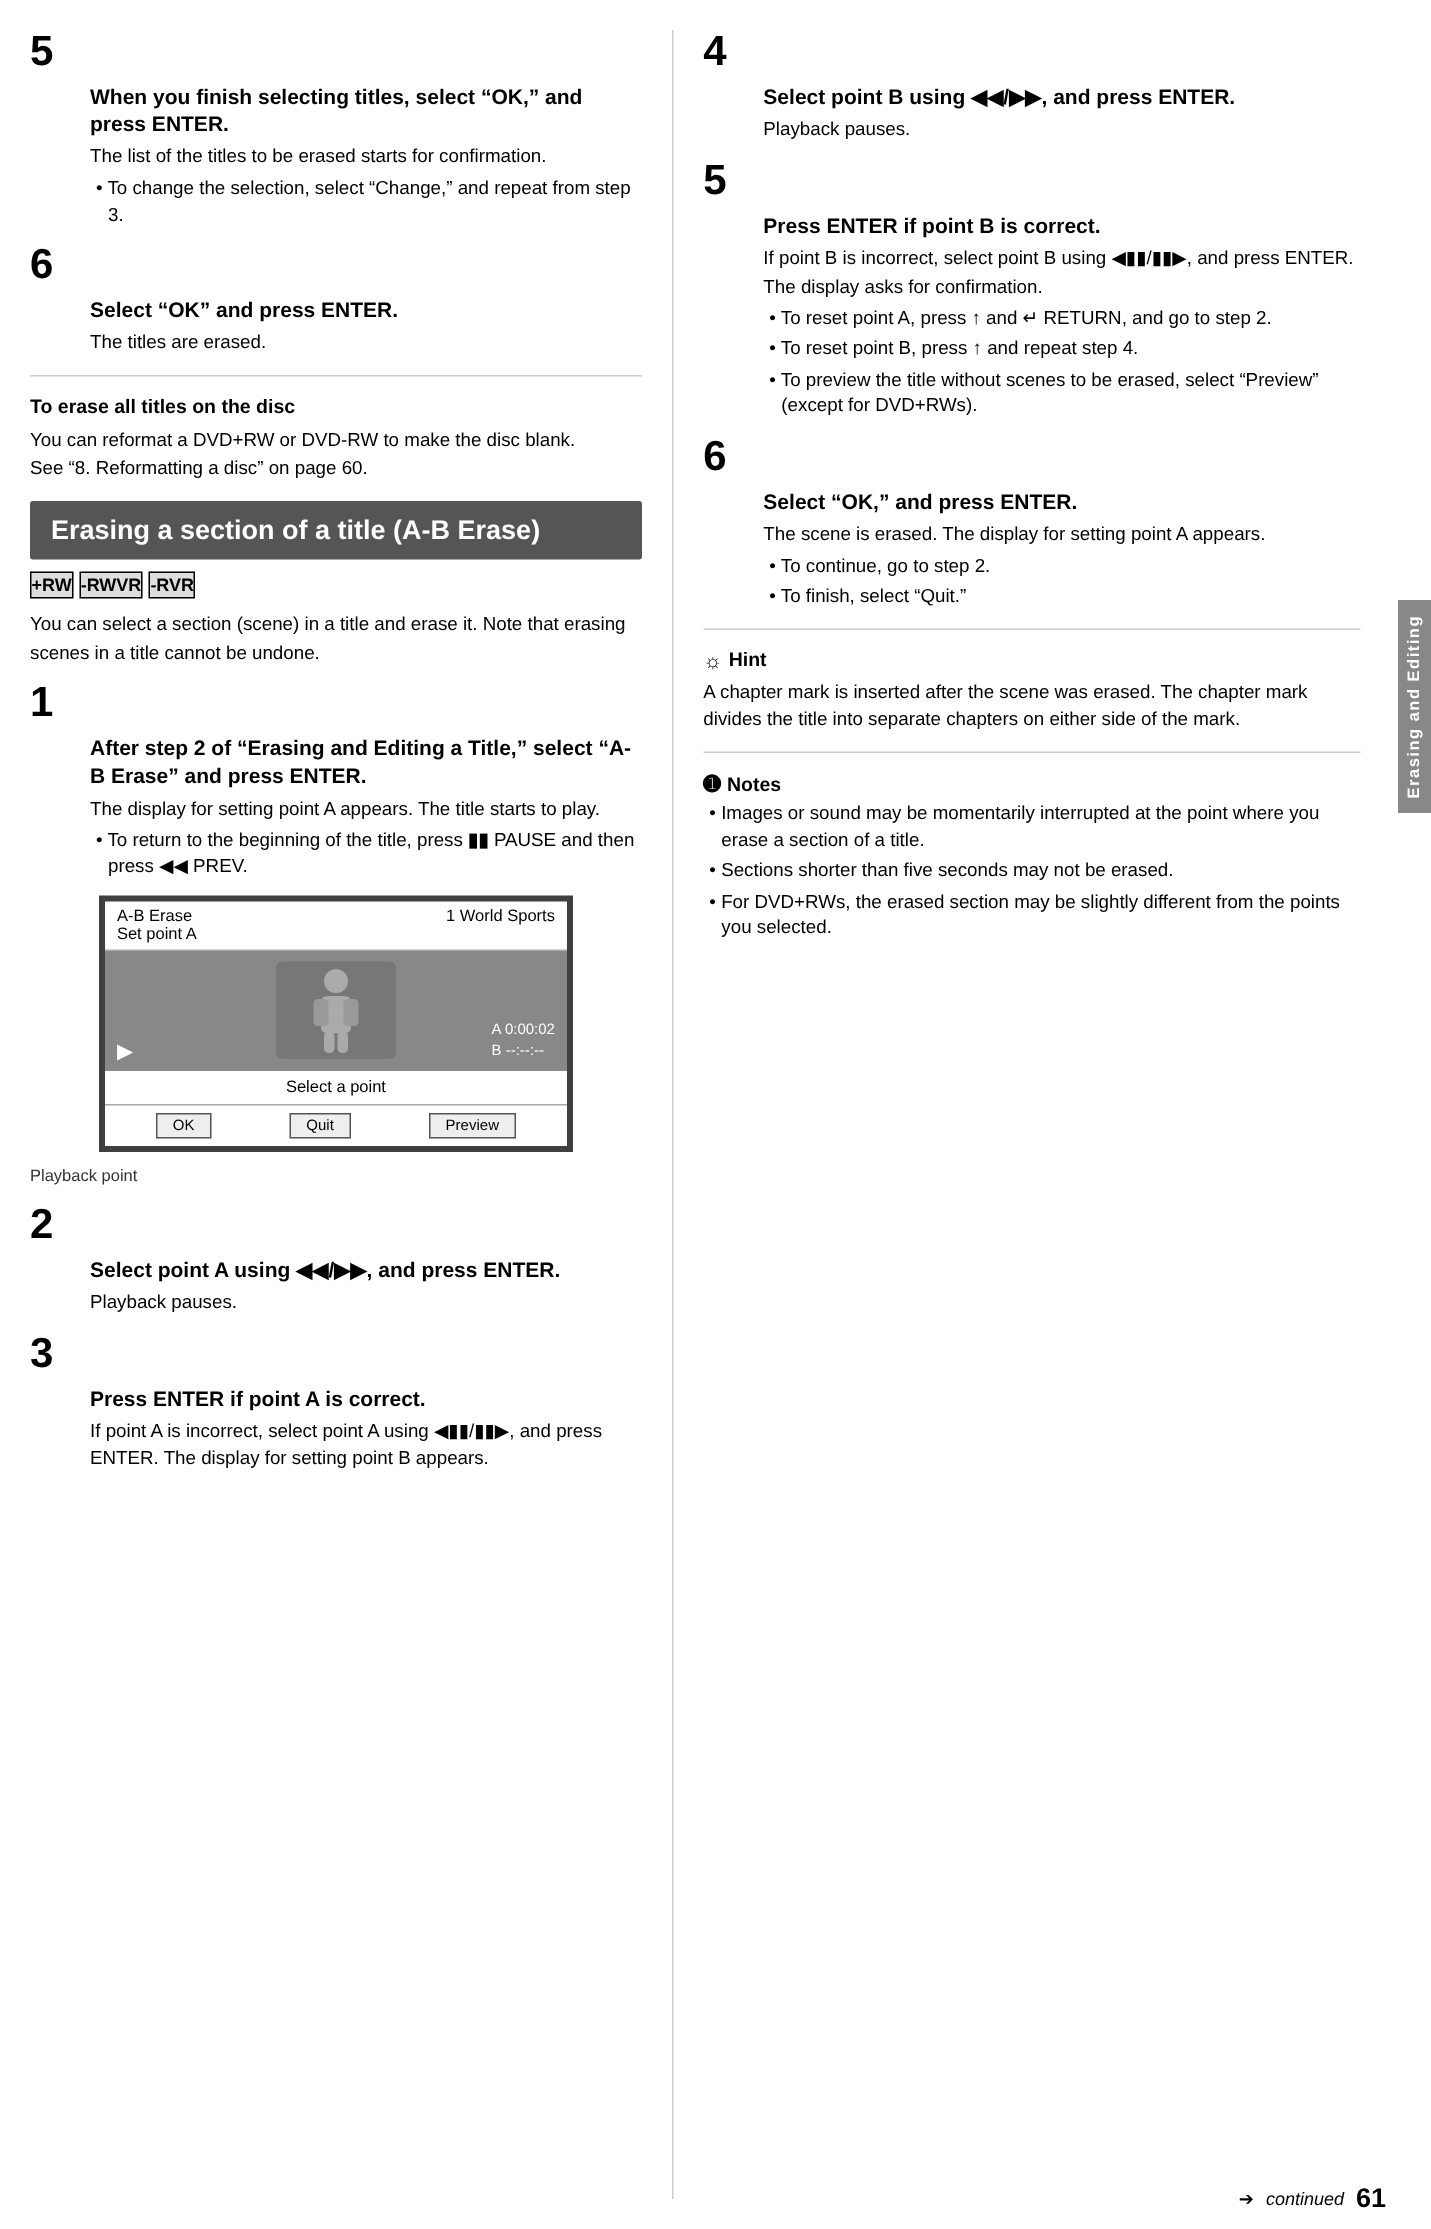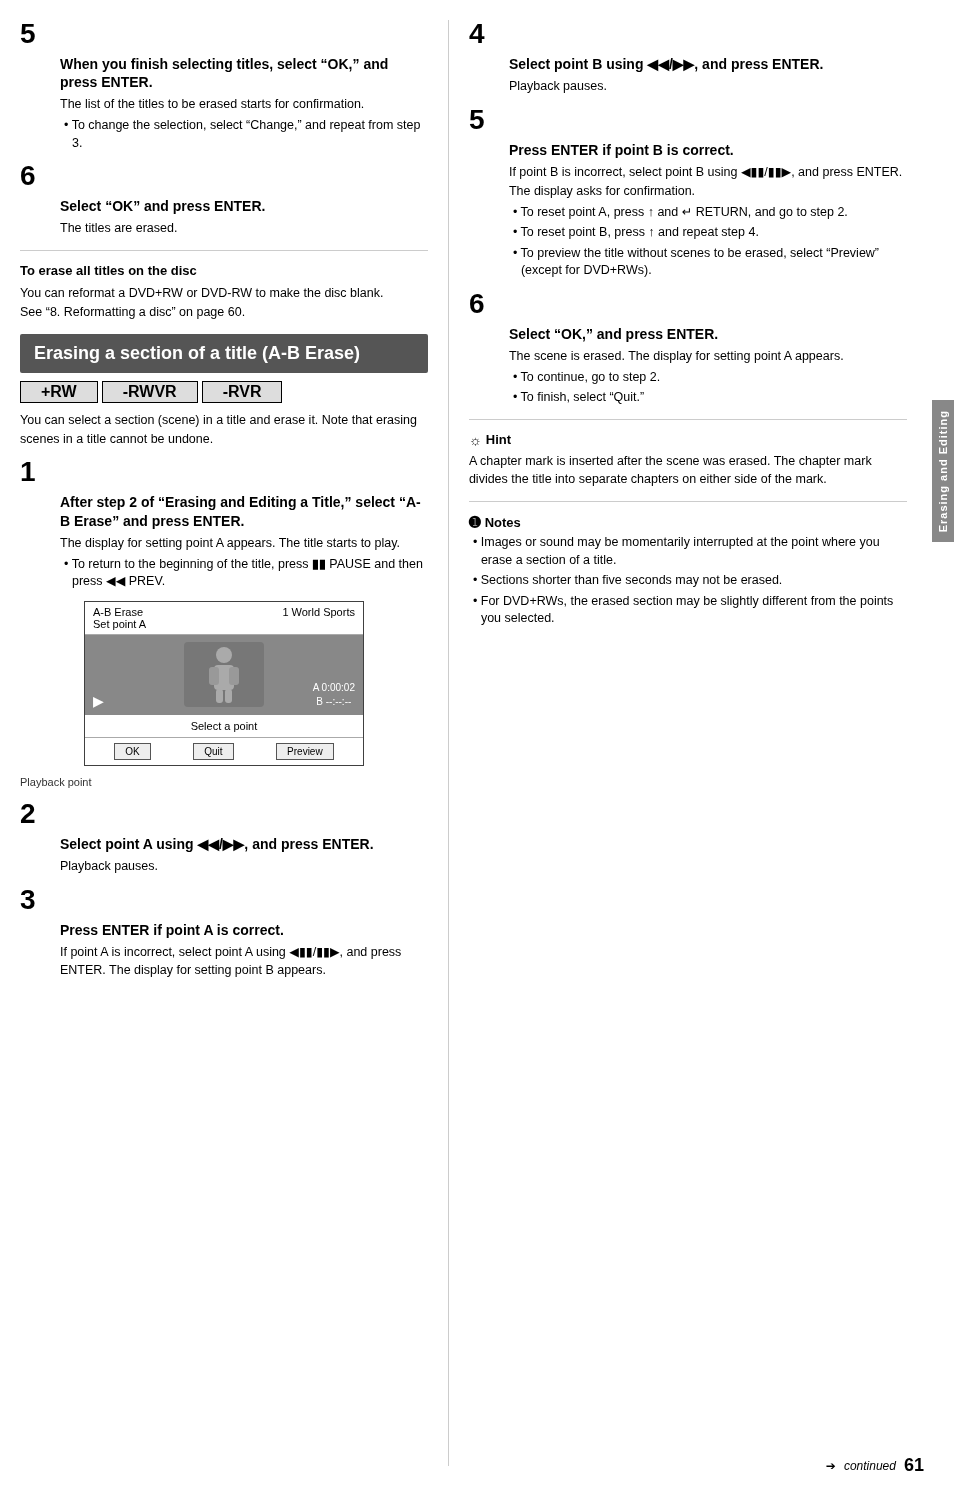--- a/index.html
+++ b/index.html
@@ -112,49 +112,48 @@
       font-weight: bold;
       line-height: 1.3;
     }
     .disc-badges {
       display: flex;
       gap: 4px;
       margin: 8px 0;
     }
     .disc-badge {
       border: 1px solid #000;
-      font-size: 16px;
-      padding: 1px 20px;
+      font-size: 12px;
+      padding: 1px 0;
       font-weight: bold;
     }
     .disc-badge.plus-rw { background: #ddd; }
     .disc-badge.minus-rwvr { background: #ddd; }
     .disc-badge.minus-rvr { background: #ddd; }
     .screen-image {
-      border: 1px solid #404040;
+      border: 4px solid #404040;
       margin: 10px auto;
-      width: 280px;
+      width: 316px;
       background: #fff;
       font-size: 11px;
     }
     .screen-header {
       display: flex;
       justify-content: space-between;
       padding: 4px 8px;
       border-bottom: 1px solid #aaa;
       font-size: 11px;
     }
     .screen-video {
       height: 80px;
       background: #888;
       position: relative;
       display: flex;
       align-items: center;
       justify-content: center;
-      text-align: center;
     }
     .screen-timecodes {
       position: absolute;
       right: 8px;
       bottom: 6px;
       font-size: 10px;
       color: #fff;
       line-height: 1.4;
     }
     .screen-play-btn {

